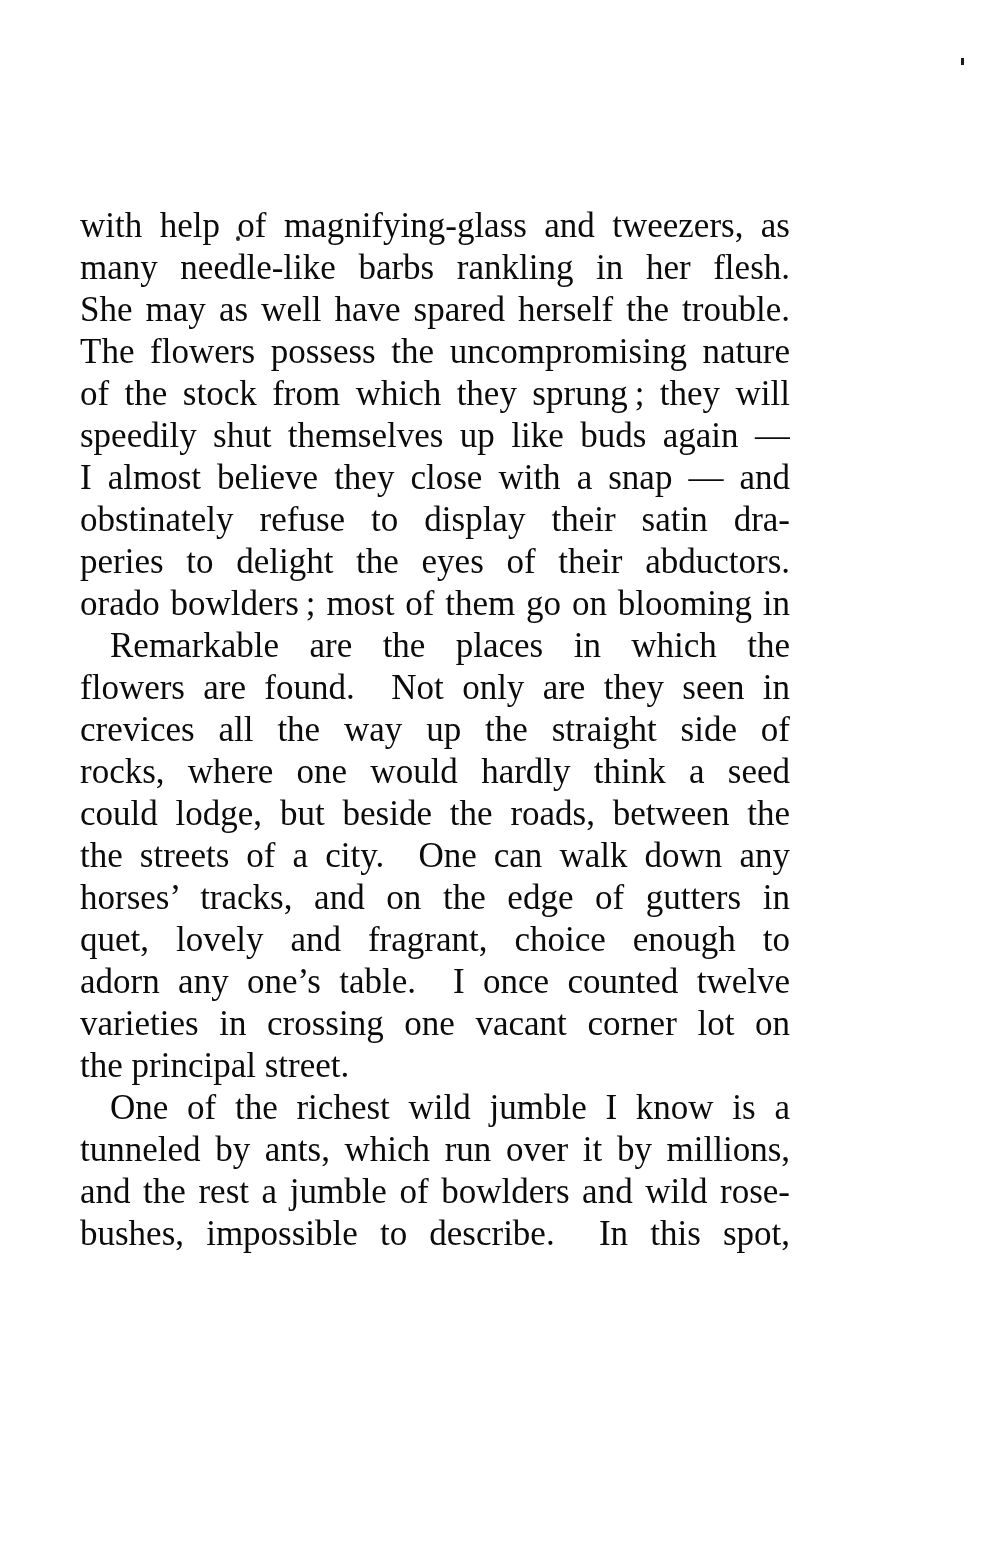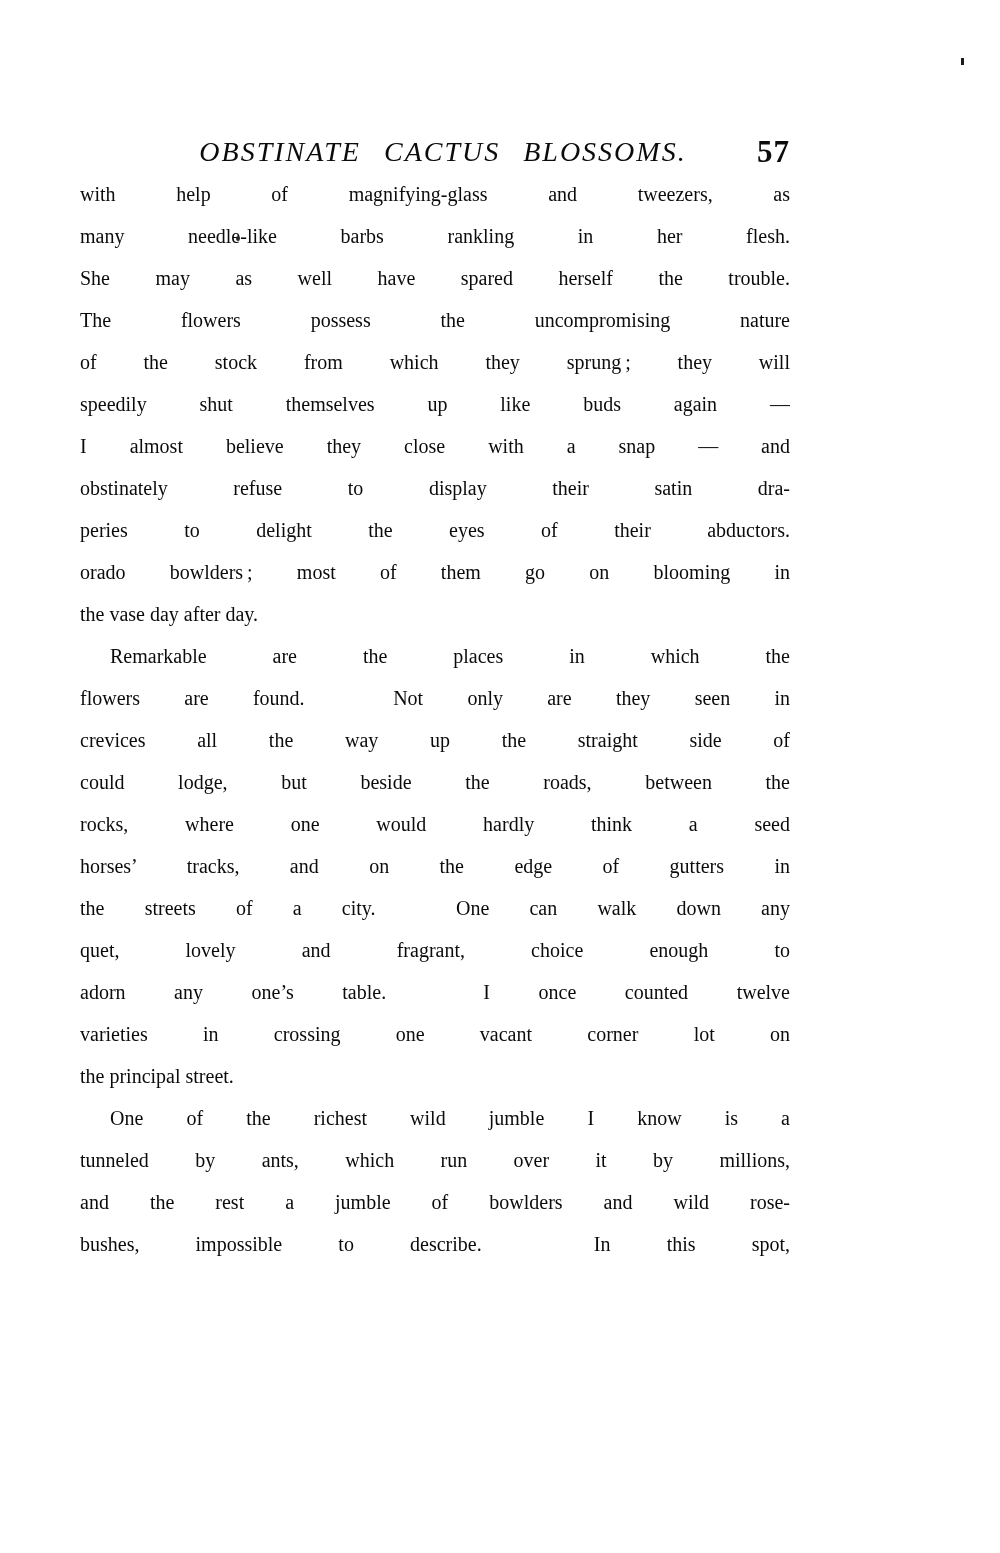--- a/index.html
+++ b/index.html
@@ -39,23 +39,23 @@
     top: 0;
     height: 40px;
     line-height: 40px;
     font-size: 31px;
     font-weight: 700;
     letter-spacing: 1px;
   }
   .text-block {
     position: absolute;
     left: 80px;
-    top: 173px;
+    top: 205px;
     width: 710px;
-    font-size: 20px;
+    font-size: 35px;
   }
   .line {
     height: 42px;
     line-height: 42px;
     overflow: hidden;
     text-align: left;
     white-space: normal;
   }
   .line.j {
     text-align: justify;
@@ -69,44 +69,39 @@
     background: #1a1a1a;
   }
   .speck-1 { left: 961px; top: 58px; width: 3px; height: 7px; }
   .speck-2 { left: 236px; top: 236px; width: 4px; height: 5px; border-radius: 50%; background: #2a2a2a; }
 </style>
 </head>
 <body>
 
 <div class="page" style="background: rgb(255, 255, 255); color: rgb(11, 11, 11);">
 
-  <div class="running-head">
-    <span class="running-title">OBSTINATE CACTUS BLOSSOMS.</span>
-    <span class="folio">57</span>
-  </div>
 
   <div class="text-block">
       <div class="line j">with help of magnifying-glass and tweezers, as</div>
       <div class="line j">many needle-like barbs rankling in her flesh.</div>
       <div class="line j">She may as well have spared herself the trouble.</div>
       <div class="line j">The flowers possess the uncompromising nature</div>
       <div class="line j">of the stock from which they sprung ; they will</div>
       <div class="line j">speedily shut themselves up like buds again —</div>
       <div class="line j">I almost believe they close with a snap — and</div>
       <div class="line j">obstinately refuse to display their satin dra-</div>
       <div class="line j">peries to delight the eyes of their abductors.</div>
       <div class="line j">orado bowlders ; most of them go on blooming in</div>
-      <div class="line">the vase day after day.</div>
       <div class="line j ind">Remarkable are the places in which the</div>
       <div class="line j">flowers are found.&nbsp; Not only are they seen in</div>
       <div class="line j">crevices all the way up the straight side of</div>
+      <div class="line j">rocks, where one would hardly think a seed</div>
       <div class="line j">could lodge, but beside the roads, between the</div>
-      <div class="line j">rocks, where one would hardly think a seed</div>
+      <div class="line j">the streets of a city.&nbsp; One can walk down any</div>
       <div class="line j">horses’ tracks, and on the edge of gutters in</div>
-      <div class="line j">the streets of a city.&nbsp; One can walk down any</div>
       <div class="line j">quet, lovely and fragrant, choice enough to</div>
       <div class="line j">adorn any one’s table.&nbsp; I once counted twelve</div>
       <div class="line j">varieties in crossing one vacant corner lot on</div>
       <div class="line">the principal street.</div>
       <div class="line j ind">One of the richest wild jumble I know is a</div>
       <div class="line j">tunneled by ants, which run over it by millions,</div>
       <div class="line j">and the rest a jumble of bowlders and wild rose-</div>
       <div class="line j">bushes, impossible to describe.&nbsp; In this spot,</div>
     </div>
 

